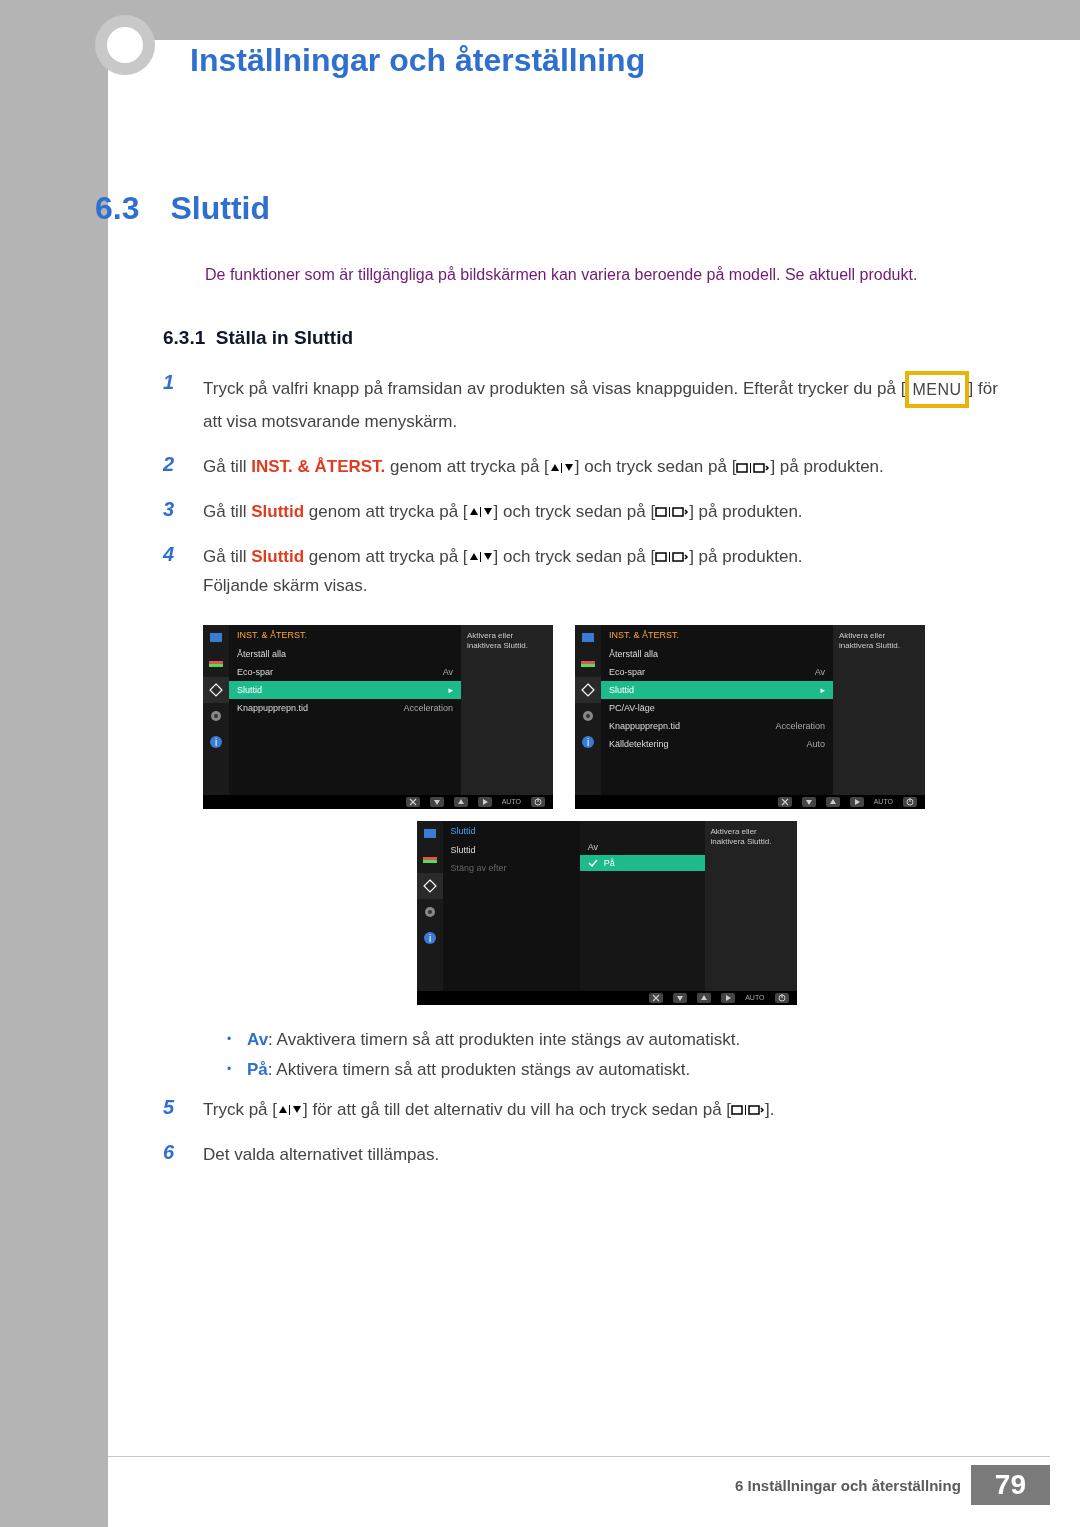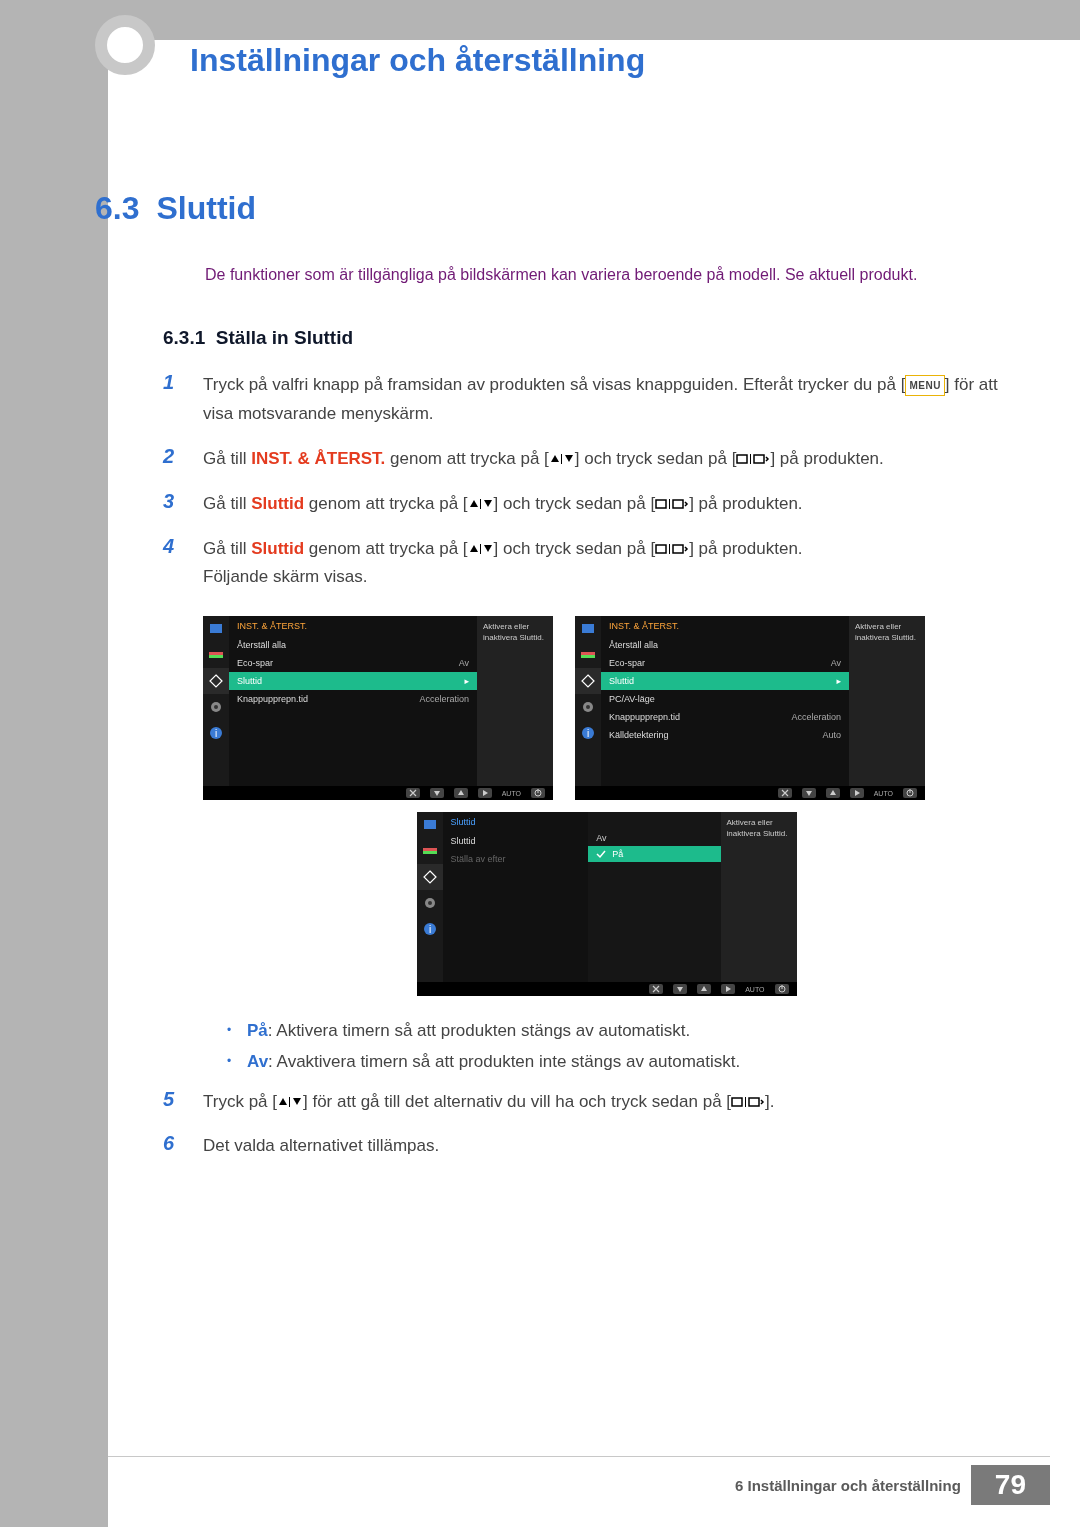--- a/index.html
+++ b/index.html
@@ -16,32 +16,32 @@
   .chapter-title {
     position:absolute; left:190px; top:42px;
     font-size:32px; font-weight:bold; color:#2f6fcf;text-align:center;
   }
   .chapter-circle {
     position:absolute; left:95px; top:15px; width:60px; height:60px;
     border:12px solid #c8c8c8; border-radius:50%; background:#fff;
   }
   .content { position:absolute; left:95px; top:190px; right:70px; }
   .h-sec { font-size:32px; font-weight:bold; color:#2f6fcf; }
-  .sec-row { display:flex; gap:17px; align-items:baseline; margin-bottom:36px; }
+  .sec-row { display:flex; gap:31px; align-items:baseline; margin-bottom:36px; }
   .intro { font-size:17px; color:#444; margin:0 0 28px 68px; line-height:1.5; }
   .note { font-size:16px; color:#701a75; margin:0 0 40px 110px; line-height:1.5; }
   .subhead { font-size:19px; font-weight:bold; color:#0f172a; margin:0 0 22px 68px; }
   ol.steps { list-style:none; margin-left:68px; }
   ol.steps > li { display:flex; gap:22px; margin-bottom:16px; align-items:flex-start; }
   .stepnum { font-size:20px; font-style:italic; color:#2f6fcf; font-weight:bold; min-width:18px; }
   .stepbody { font-size:17px; color:#444; line-height:1.7; }
   .stepbody .hl { color:#e43b1f; font-weight:bold; }
   .stepbody .hl2 { color:#e43b1f; font-weight:bold; }
   .menu-ico, .updn-ico, .src-ico { display:inline-flex; align-items:center; vertical-align:middle; }
-  .menu-ico { border:1px solid #eab308; font-size:10px; font-weight:bold; padding:1px 3px; letter-spacing:0.5px; }
+  .menu-ico { border:4px solid #eab308; font-size:16px; font-weight:normal; padding:1px 3px; letter-spacing:0.5px; }
   .updn-ico svg, .src-ico svg { display:block; }
   .bullets { list-style:none; margin:18px 0 10px 132px; }
   .bullets li { font-size:17px; color:#444; line-height:1.8; position:relative; padding-left:20px; }
   .bullets li::before { content:"•"; color:#2f6fcf; position:absolute; left:0; font-size:12px; top:4px; }
   .bullets .bl { color:#2f6fcf; font-weight:bold; }
 
   
   .osd-row { display:flex; gap:22px; margin:24px 0 12px 108px; }
   .osd { background:#000; width:350px; font-size:9px; color:#ccc; }
   .osd-main { display:flex; height:170px; }
@@ -50,21 +50,21 @@
   .tab.sel { background:#2a2a2a; }
   .osd-body { flex:1; display:flex; }
   .osd-menu { flex:1.6; background:#111; }
   .menu-title { color:#ffa63b; padding:5px 8px; font-size:9px; }
   .menu-title.blue { color:#4aa0ff; }
   .menu-item { display:flex; justify-content:space-between; padding:4px 8px; color:#ddd; }
   .menu-item.sel { background:#1dbb8c; color:#fff; }
   .menu-item.sel .arr { color:#fff; }
   .menu-item .val { color:#aaa; }
   .menu-item.dim { color:#666; }
-  .osd-help { width:76px; background:#222; color:#ccc; padding:6px 6px; font-size:8px; line-height:1.3; }
+  .osd-help { width:92px; background:#222; color:#ccc; padding:6px 6px; font-size:8px; line-height:1.3; }
   .osd-btns { height:14px; background:#000; display:flex; justify-content:flex-end; align-items:center; gap:10px; padding:0 8px; }
   .btn-ic { width:14px; height:10px; background:#444; border-radius:2px; display:flex; align-items:center; justify-content:center; }
   .btn-ic svg { display:block; }
   .auto-lbl { font-size:7px; color:#aaa; }
 
   .osd-center-wrap { display:flex; justify-content:center; margin:12px 0 20px 108px; }
   .opt-row { display:flex; align-items:center; padding:3px 8px; gap:6px; }
   .opt-row.sel { background:#1dbb8c; color:#fff; }
   .check { width:10px; height:10px; }
 
@@ -382,21 +382,21 @@
               </svg>
             </div>
         </div>
         <div class="osd-body">
           <div class="osd-menu" style="flex:1.1">
             <div class="menu-title blue">Sluttid</div>
             <div class="menu-item">
                 <span>Sluttid</span>
               </div>
             <div class="menu-item dim">
-                <span>Ställa av efter</span>
+                <span>Stäng av efter</span>
               </div>
           </div>
           <div style="flex:1; background:#161616;">
             <div style="height:18px;"></div>
             <div class="opt-row">
               <span>Av</span>
             </div>
             <div class="opt-row sel">
               <svg class="check" width="10" height="10">
                   <polyline points="1,5 4,8 9,2" stroke="#fff" fill="none" stroke-width="1.5"></polyline>
@@ -433,22 +433,22 @@
             <svg width="8" height="8">
               <circle cx="4" cy="4" r="3" stroke="#ccc" fill="none"></circle>
               <line x1="4" y1="0" x2="4" y2="4" stroke="#ccc"></line>
             </svg>
           </span>
       </div>
     </div>
   </div>
 
   <ul class="bullets">
+    <li><span class="bl">Av</span><span>: Avaktivera timern så att produkten inte stängs av automatiskt.</span></li>
     <li><span class="bl">På</span><span>: Aktivera timern så att produkten stängs av automatiskt.</span></li>
-    <li><span class="bl">Av</span><span>: Avaktivera timern så att produkten inte stängs av automatiskt.</span></li>
   </ul>
 
   <ol class="steps" start="5">
     <li>
       <span class="stepnum">5</span>
       <span class="stepbody">
         <span>Tryck på [</span><span class="updn-ico">
             <svg width="26" height="12">
               <polygon points="6,2 10,9 2,9" fill="#000"></polygon>
               <rect x="12" y="1" width="1" height="10" fill="#000"></rect>

